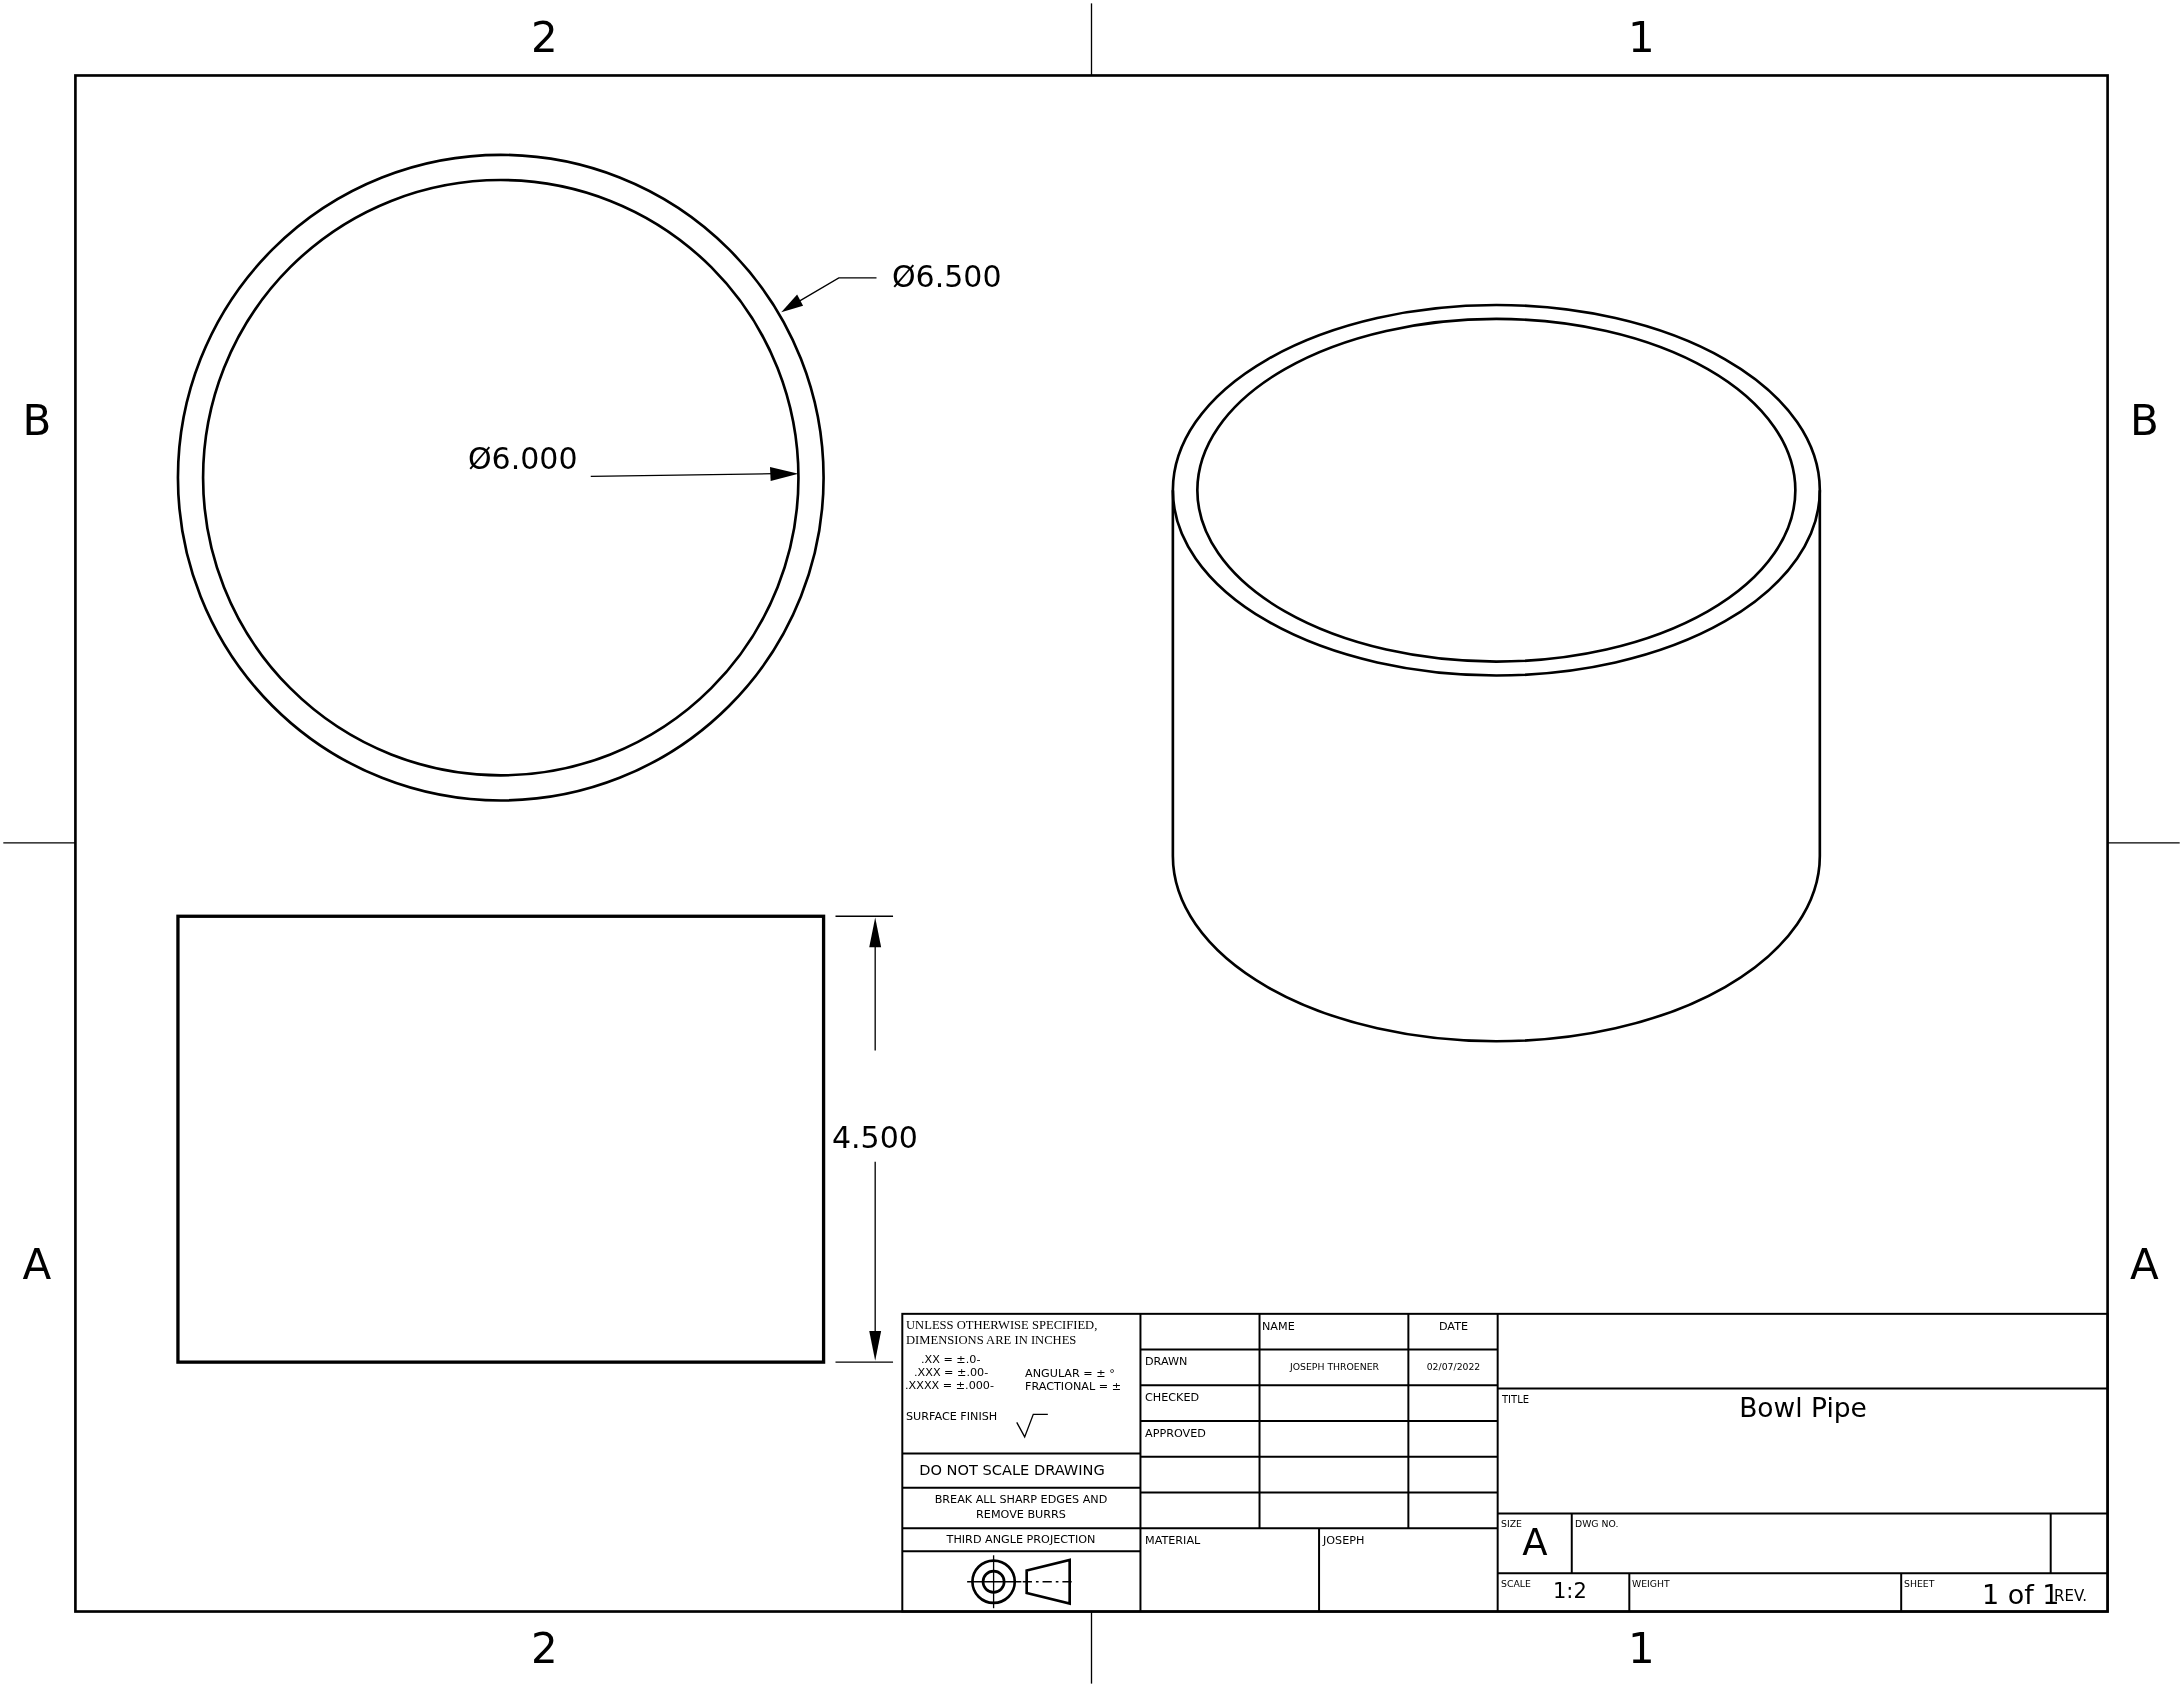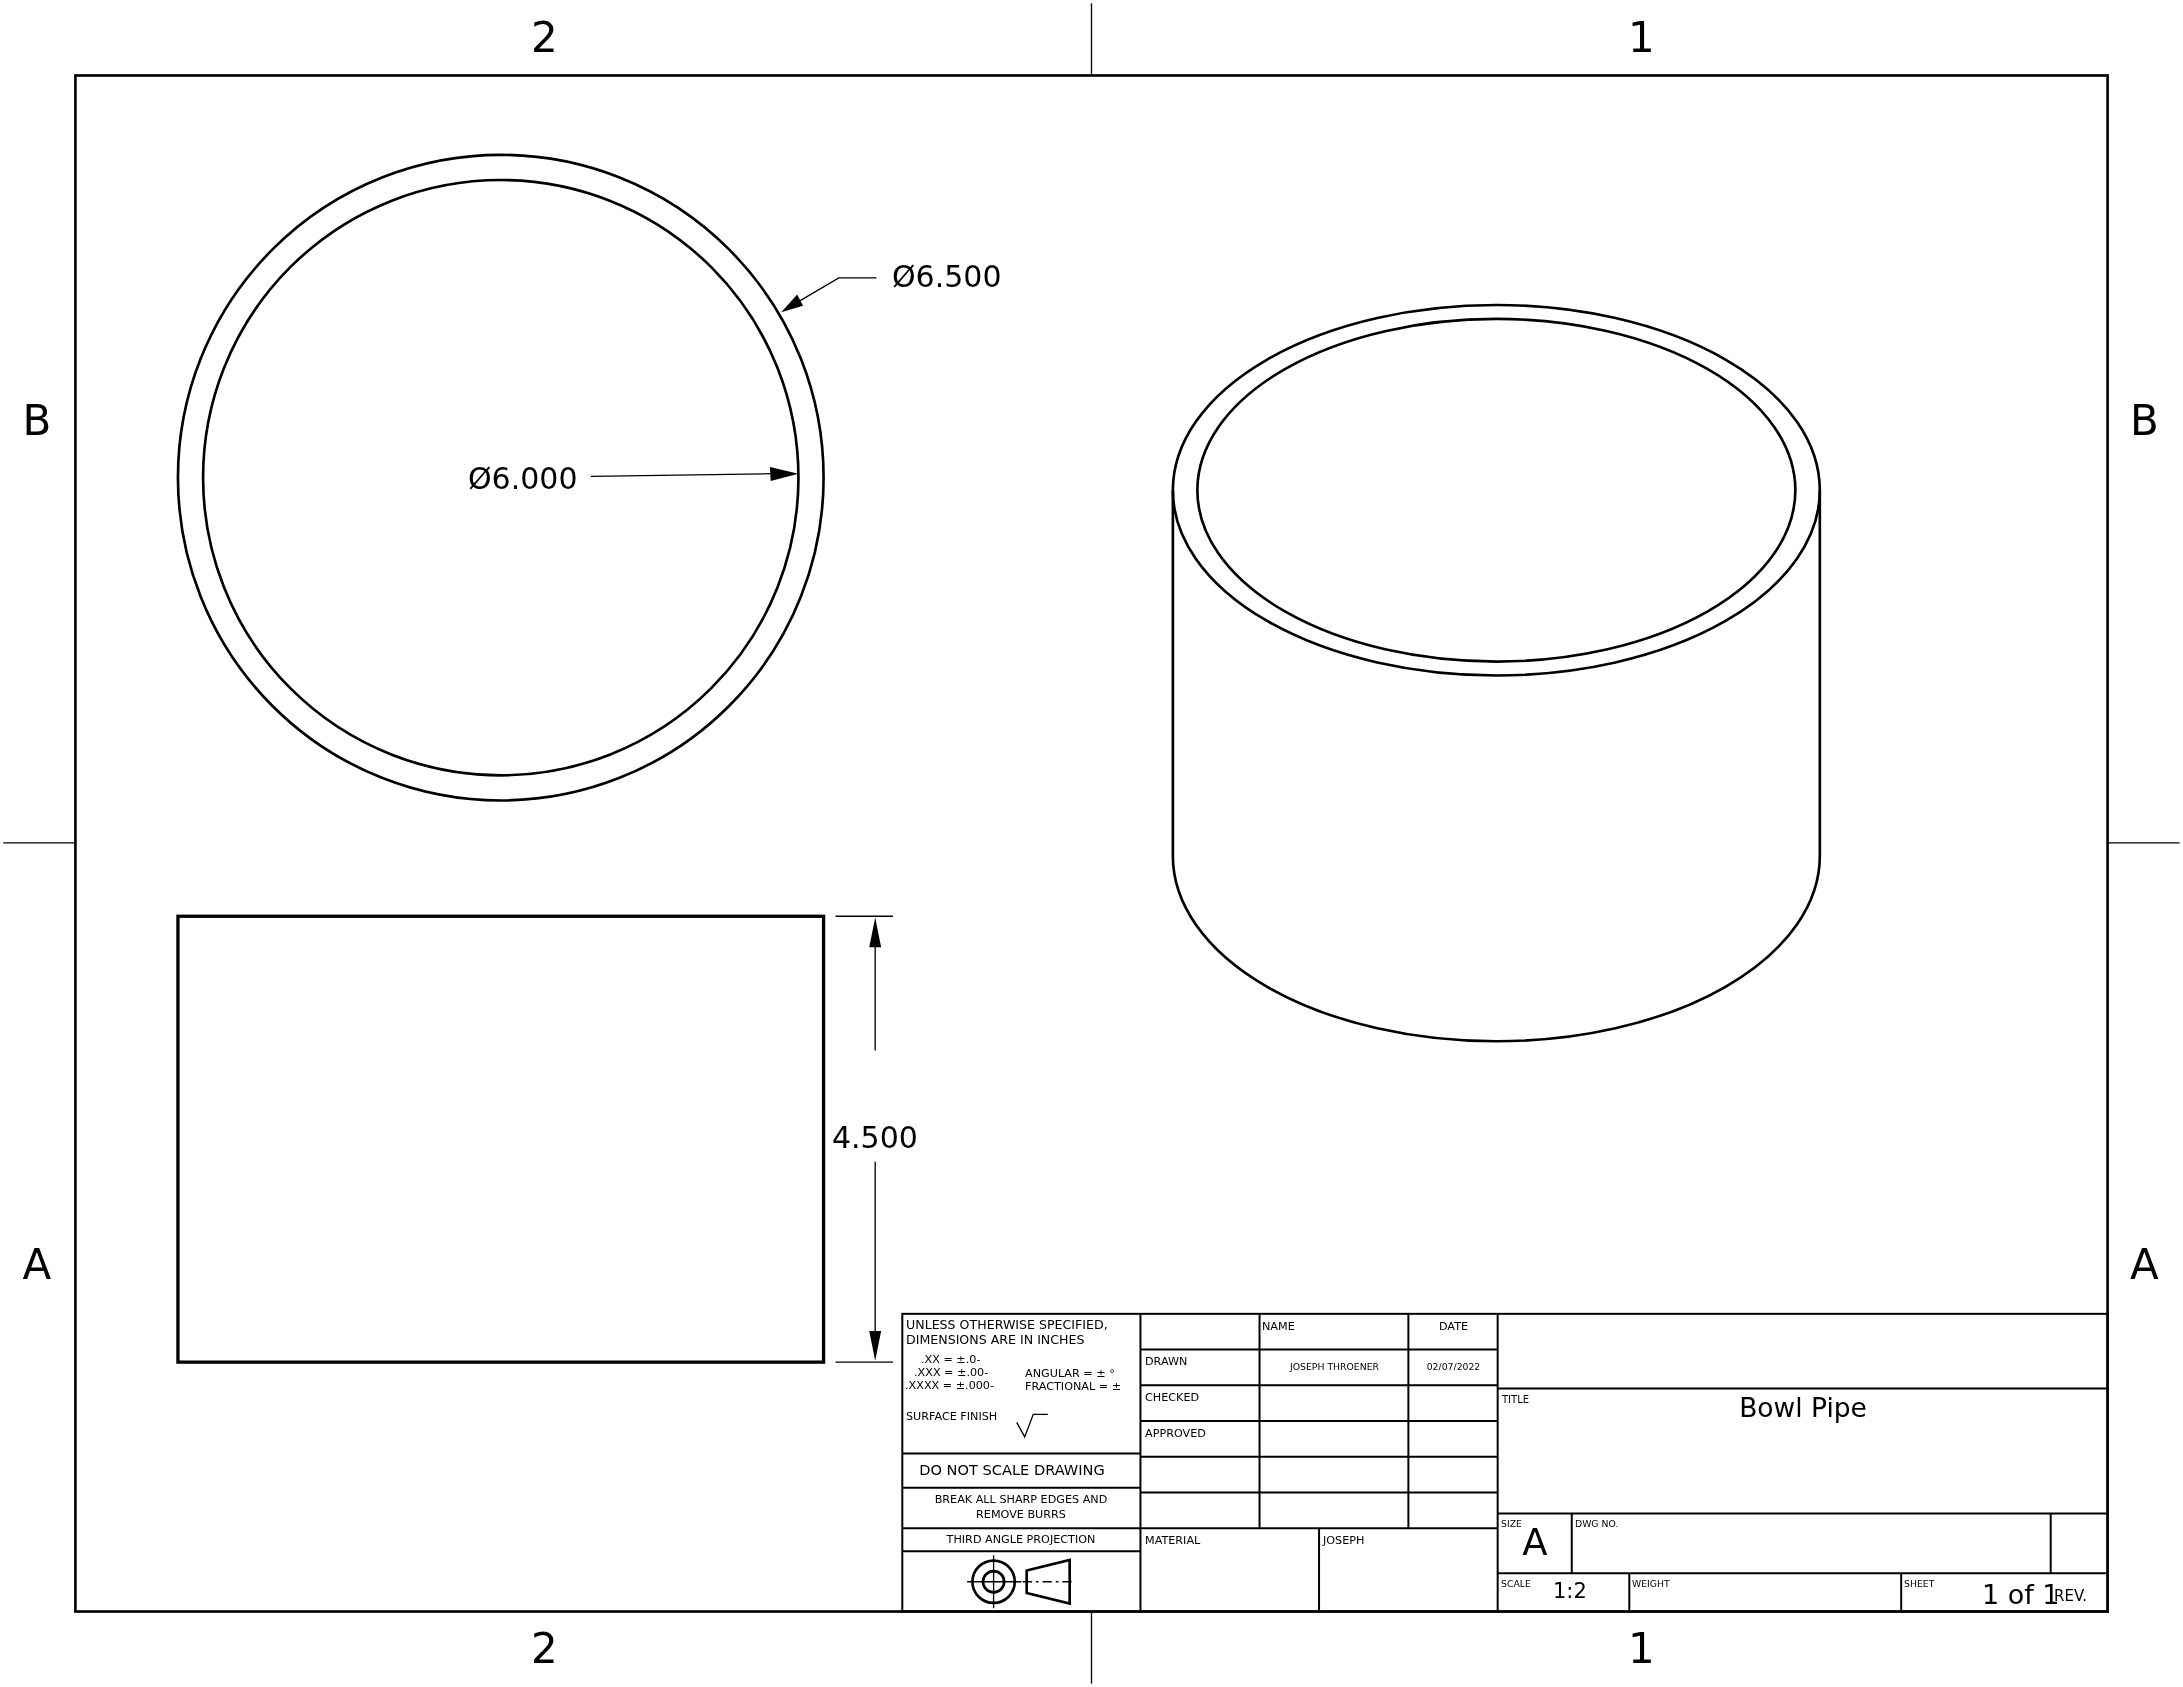--- a/index.html
+++ b/index.html
@@ -1,21 +1,21 @@
 <!DOCTYPE html>
 <html style="font-size:10.6px"><head>
 <meta charset="utf-8">
 <style>
   html, body { margin:0; padding:0; background:#ffffff; }
   body { width:2183px; height:1687px; position:relative; overflow:hidden; font-family:"DejaVu Sans", sans-serif; color:#000; }
   svg { position:absolute; left:0; top:0; }
   .txt { position:absolute; white-space:nowrap; font-family:"DejaVu Sans", sans-serif; color:#000; line-height:1; }
   .zone { font-size:42px; }
   .dim { font-size:30px; }
-  .lbl { font-size:12.6px; }
+  .lbl { font-size:12.6px;font-family:Liberation Serif, serif; }
   .lblc { font-size:14.6px; }
   .val { font-size:11.2px; }
 </style>
 </head>
 <body>
 
 <svg width="2183" height="1687" viewBox="0 0 3300 2550">
 
   <rect x="114" y="114" width="3072" height="2322" fill="none" stroke="#000" stroke-width="4"></rect>
 
@@ -99,21 +99,21 @@
 <div class="txt zone" style="left:531px;top:17px;">2</div>
 <div class="txt zone" style="left:1628px;top:17px;">1</div>
 <div class="txt zone" style="left:531px;top:1628px;">2</div>
 <div class="txt zone" style="left:1628px;top:1628px;">1</div>
 <div class="txt zone" style="left:22.5px;top:400px;">B</div>
 <div class="txt zone" style="left:22.5px;top:1244px;">A</div>
 <div class="txt zone" style="left:2130px;top:400px;">B</div>
 <div class="txt zone" style="left:2130px;top:1244px;">A</div>
 
 <div class="txt dim" style="left:892px;top:262px;">Ø6.500</div>
-<div class="txt dim" style="left:468px;top:464px;text-align:center;">Ø6.000</div>
+<div class="txt dim" style="left:468px;top:444px;text-align:center;">Ø6.000</div>
 <div class="txt dim" style="left:832px;top:1123px;">4.500</div>
 
 <div class="txt lbl" style="left:906px;top:1319px;">UNLESS OTHERWISE SPECIFIED,</div>
 <div class="txt lbl" style="left:906px;top:1334px;">DIMENSIONS ARE IN INCHES</div>
 <div class="txt val" style="left:921px;top:1354px;">.XX = ±.0-</div>
 <div class="txt val" style="left:914px;top:1367px;">.XXX = ±.00-</div>
 <div class="txt val" style="left:905px;top:1380px;">.XXXX = ±.000-</div>
 <div class="txt val" style="left:1025px;top:1368px;">ANGULAR = ± °</div>
 <div class="txt val" style="left:1025px;top:1381px;">FRACTIONAL = ±</div>
 <div class="txt val" style="left:906px;top:1411px;">SURFACE FINISH</div>

